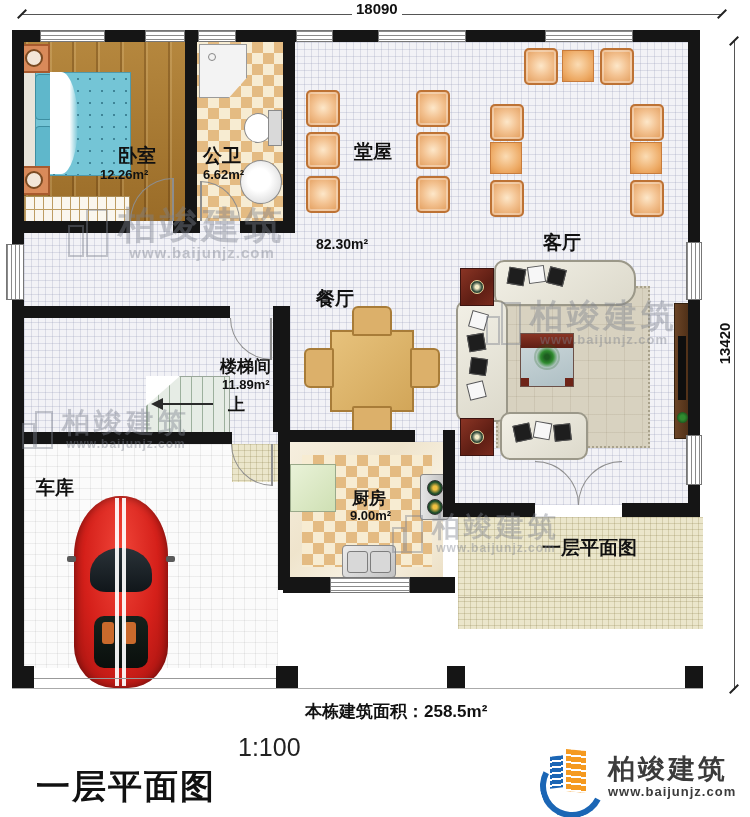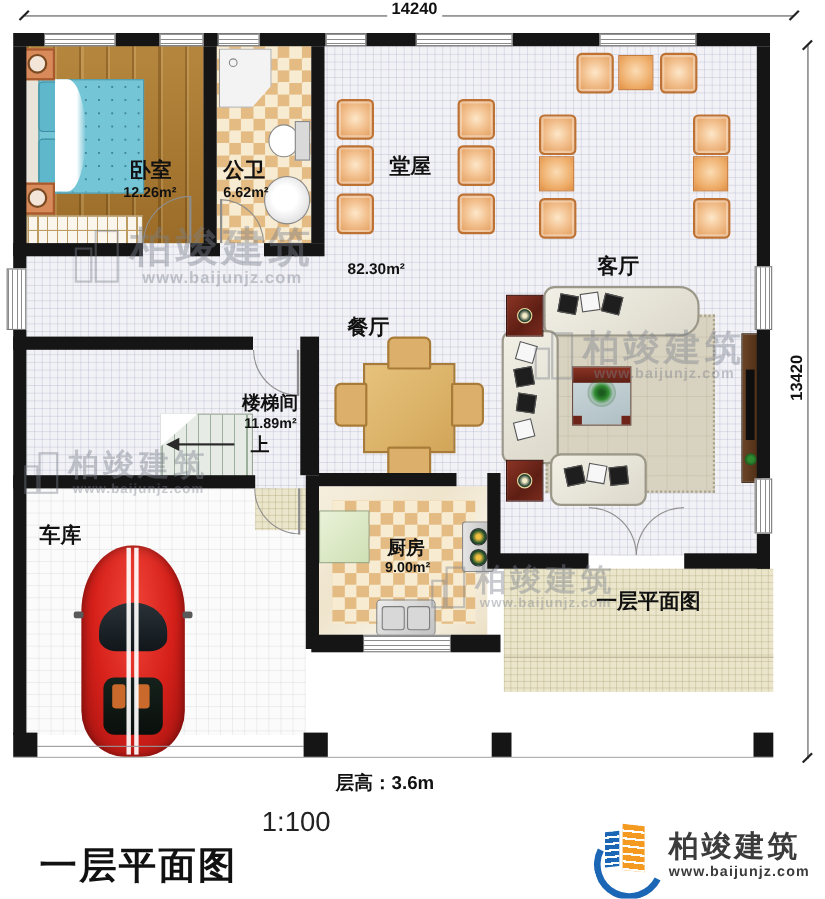--- a/index.html
+++ b/index.html
@@ -255,21 +255,21 @@
       <div class="abs" style="left:8px;top:6px;width:12px;height:22px;background:#c96a2c;border-radius:3px;"></div>
       <div class="abs" style="left:30px;top:6px;width:12px;height:22px;background:#c96a2c;border-radius:3px;"></div>
     </div>
     <div class="abs" style="left:41px;top:2px;width:4px;height:188px;background:rgba(255,255,255,.92);"></div>
     <div class="abs" style="left:48px;top:2px;width:4px;height:188px;background:rgba(255,255,255,.92);"></div>
     <div class="abs" style="left:-7px;top:60px;width:9px;height:6px;background:#5a5a5a;border-radius:2px;"></div>
     <div class="abs" style="left:92px;top:60px;width:9px;height:6px;background:#5a5a5a;border-radius:2px;"></div>
   </div>
 
   <div class="rlabel lb19" style="left:118px;top:146px;">卧室</div>
-  <div class="rlabel lb13" style="left:112px;top:168px;">12.26m²</div>
+  <div class="rlabel lb13" style="left:100px;top:168px;">12.26m²</div>
   <div class="rlabel lb19" style="left:203px;top:146px;">公卫</div>
   <div class="rlabel lb13" style="left:203px;top:168px;">6.62m²</div>
   <div class="rlabel lb19" style="left:354px;top:142px;">堂屋</div>
   <div class="rlabel lb14" style="left:316px;top:237px;">82.30m²</div>
   <div class="rlabel lb19" style="left:543px;top:233px;">客厅</div>
   <div class="rlabel lb19" style="left:316px;top:289px;">餐厅</div>
   <div class="rlabel lb17" style="left:220px;top:358px;">楼梯间</div>
   <div class="rlabel lb13" style="left:222px;top:378px;">11.89m²</div>
   <div class="rlabel lb17" style="left:228px;top:396px;">上</div>
   <div class="rlabel lb19" style="left:36px;top:478px;">车库</div>
@@ -314,30 +314,30 @@
     </div>
     <div>
       <div class="wm-big" style="font-size:33px;">柏竣建筑</div>
       <div class="wm-url" style="font-size:13px;">www.baijunjz.com</div>
     </div>
   </div>
 
   <div class="dimline" style="left:22px;top:14px;width:700px;height:1px;"></div>
   <div class="dimtick" style="left:16px;top:13px;transform:rotate(-45deg);"></div>
   <div class="dimtick" style="left:716px;top:13px;transform:rotate(-45deg);"></div>
-  <div class="dimtext" style="left:352px;top:0px;">14240</div>
+  <div class="dimtext" style="left:352px;top:0px;">18090</div>
   <div class="dimline" style="left:734px;top:40px;width:1px;height:650px;"></div>
   <div class="dimtick" style="left:728px;top:40px;transform:rotate(-45deg);"></div>
   <div class="dimtick" style="left:728px;top:688px;transform:rotate(-45deg);"></div>
   <div class="dimtext" style="left:700px;top:335px;transform:rotate(-90deg);transform-origin:center;">13420</div>
 
   <div class="title" style="left:28px;top:764px;">一层平面图</div>
   <div class="scale" style="left:238px;top:733px;">1:100</div>
   <div class="stats" style="left:305px;top:698px;">
-    <div>层高：3.6m</div>
+    <div>本栋建筑面积：258.5m²</div>
   </div>
   <div class="logo" style="left:540px;top:748px;">
     <div class="logo-icon">
       <div class="swoosh"></div>
       <div class="bldgA"></div>
       <div class="bldgB"></div>
     </div>
     <div class="logo-txt">
       <div class="nm">柏竣建筑</div>
       <div class="url">www.baijunjz.com</div>

